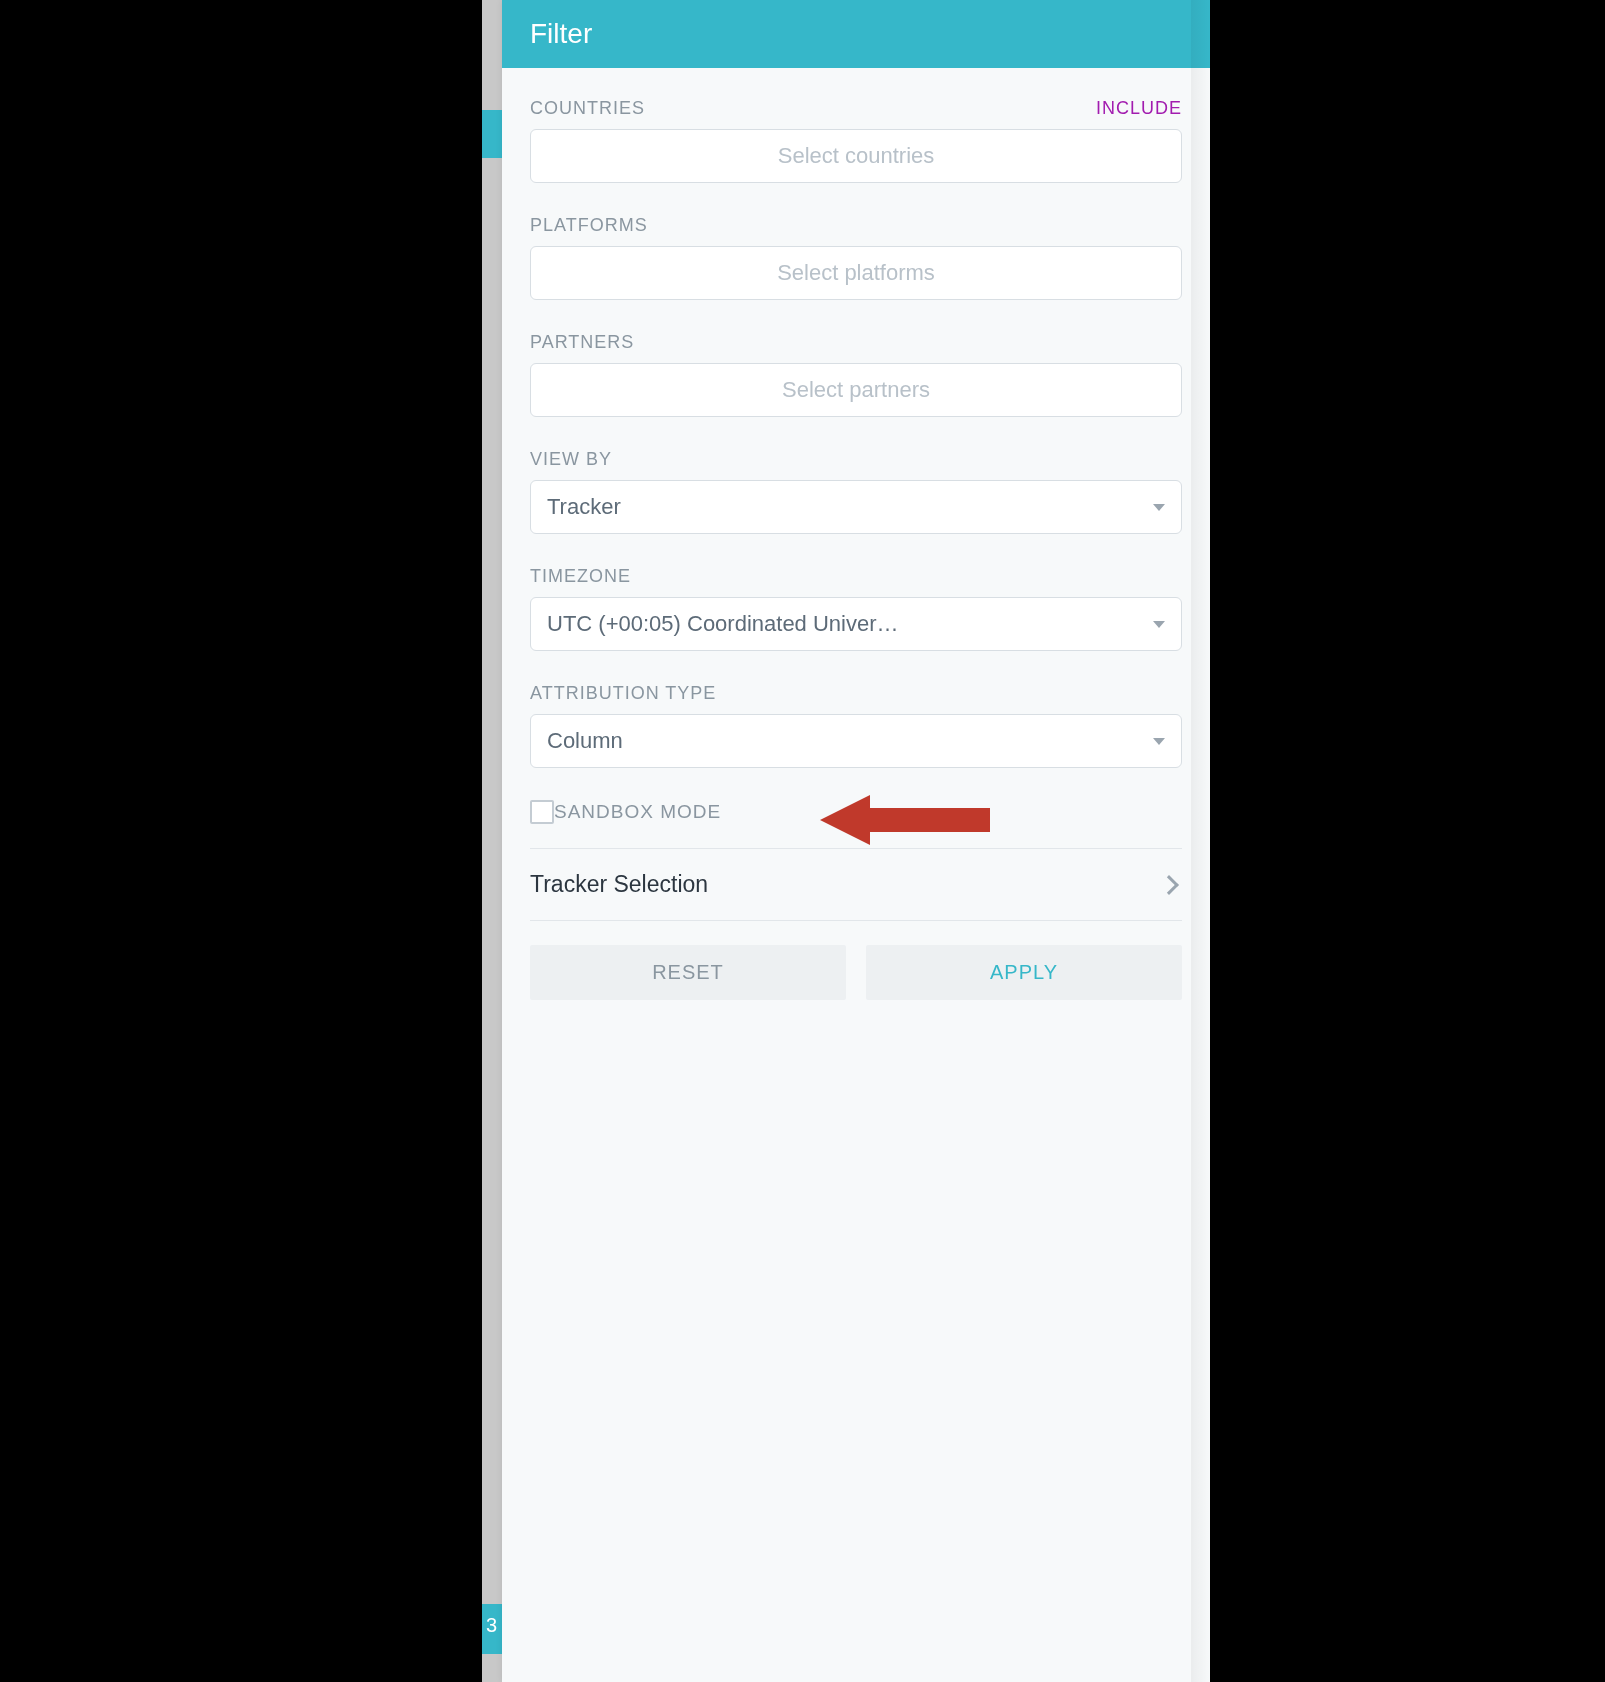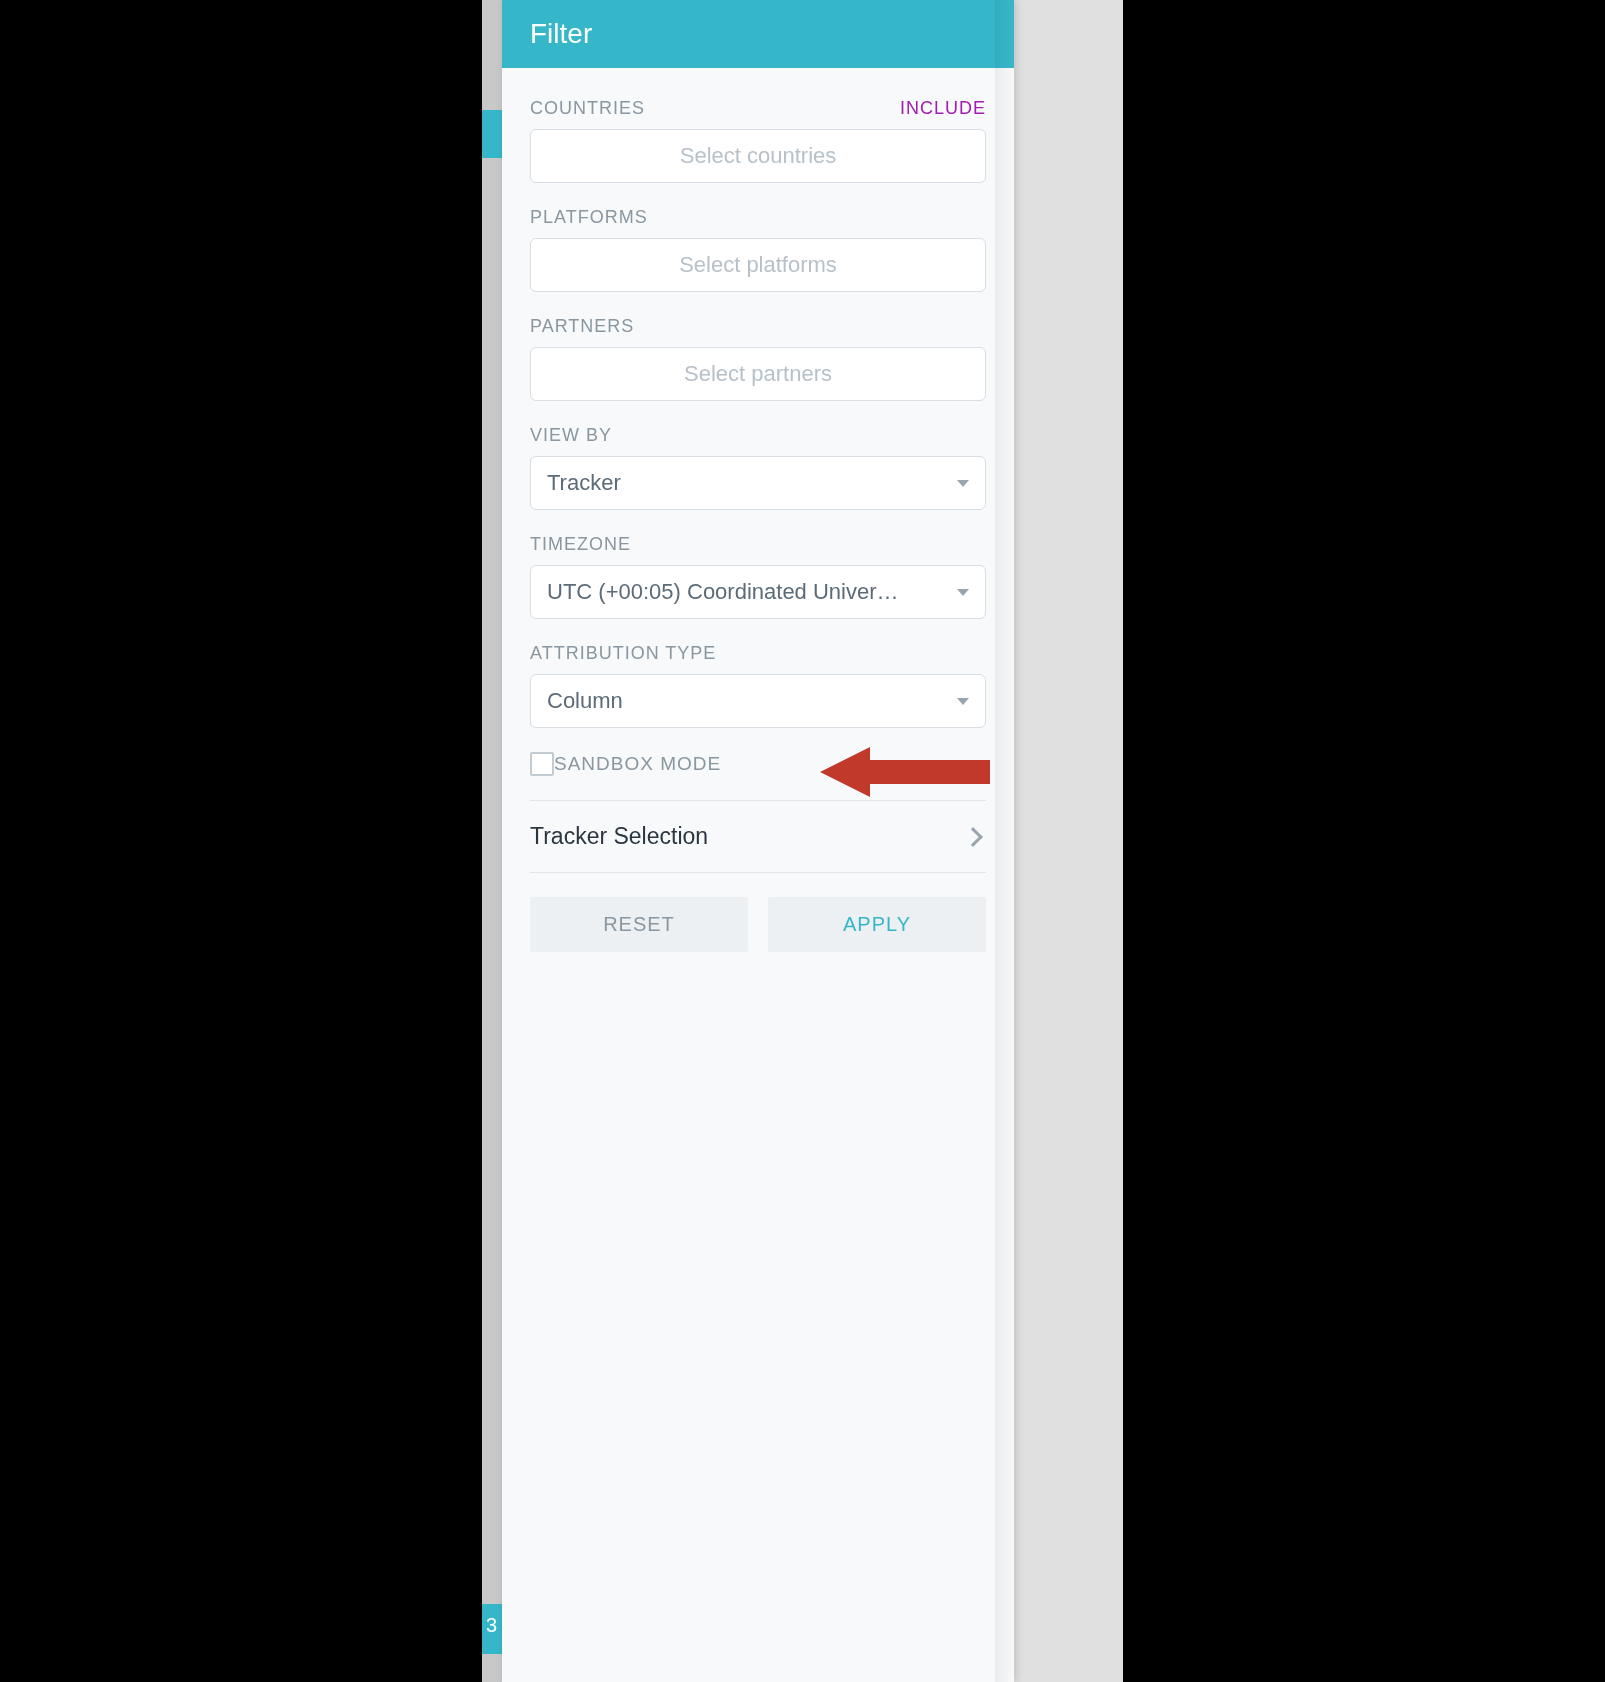--- a/index.html
+++ b/index.html
@@ -44,37 +44,37 @@
       left: 4px;
       top: 1614px;
       color: white;
       font-size: 20px;
       font-weight: 500;
     }
     .panel {
       position: absolute;
       left: 20px;
       top: 0;
-      width: 512px;
+      width: 708px;
       height: 100%;
       background: #f7f9fa;
       box-shadow: 2px 0 8px rgba(0,0,0,0.15);
     }
     .panel-header {
       background: #36b7c9;
       color: #fff;
       padding: 18px 28px;
       font-size: 28px;
       font-weight: 400;
     }
     .panel-body {
       padding: 30px 28px 0 28px;
     }
     .field-group {
-      margin-bottom: 24px;
+      margin-bottom: 32px;
     }
     .label-row {
       display: flex;
       justify-content: space-between;
       align-items: baseline;
       margin-bottom: 10px;
     }
     .field-label {
       font-size: 18px;
       letter-spacing: 1px;

